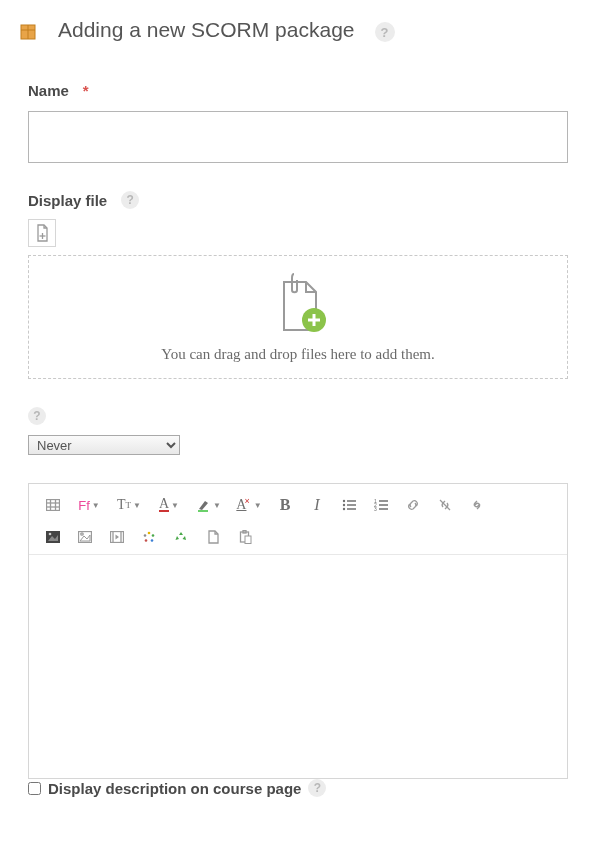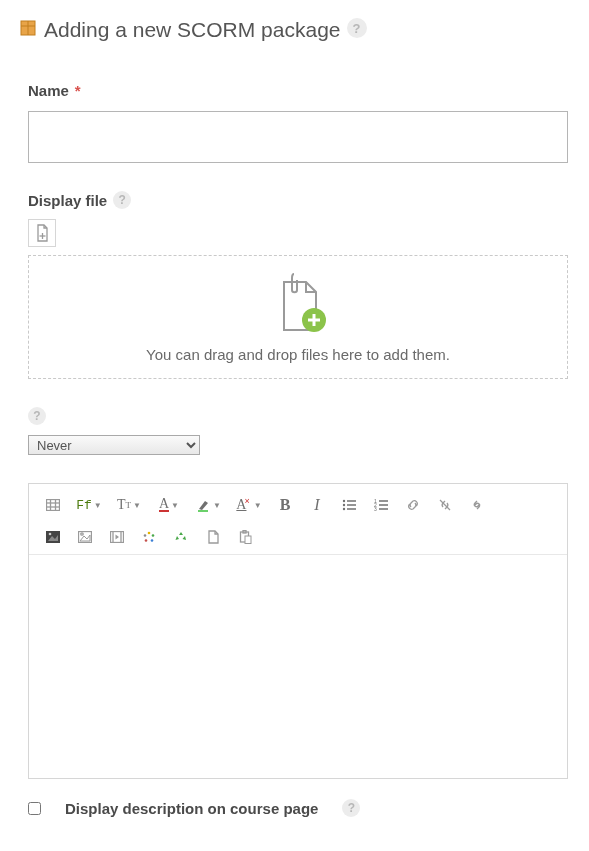--- a/index.html
+++ b/index.html
@@ -10,22 +10,22 @@
     height: 851px;
     overflow: hidden;
     color: #4a4a4a;
   }
   .page { padding: 18px 10px 18px 18px; }
   .page-title {
     font-size: 21px;
     font-weight: 400;
     color: #555;
     display: flex;
-    align-items: flex-start;
-    gap: 6px;
+    align-items: flex-end;
+    gap: 20px;
   }
   .title-icon {
     width: 20px; height: 20px;
     display: inline-flex;
     align-items: center;
     justify-content: center;
   }
   .help-icon {
     width: 20px; height: 20px;
     background: #ececec;
@@ -41,21 +41,21 @@
   }
   .help-icon.small { width: 18px; height: 18px; font-size: 12px; }
   .form { padding: 40px 0 0 10px; }
   .field { margin-bottom: 28px; }
   .field-label {
     font-size: 15px;
     font-weight: 600;
     color: #4a4a4a;
     display: flex;
     align-items: center;
-    gap: 6px;
+    gap: 14px;
   }
   .required { color: #d9534f; }
   .text-input {
     margin-top: 12px;
     width: 540px;
     height: 52px;
     border: 1px solid #b5b5b5;
     background: #fff;
     font-size: 14px;
     padding: 8px 10px;
@@ -74,24 +74,24 @@
     width: 540px;
     height: 124px;
     border: 1.5px dashed #c9c9c9;
     display: flex;
     flex-direction: column;
     align-items: center;
     justify-content: center;
     gap: 10px;
   }
   .drop-icon-wrap { position: relative; width: 56px; height: 64px; }
-  .drop-text { color: #6a6a6a; font-size: 15px; }
+  .drop-text { color: #6a6a6a; font-size: 15px; font-family: Liberation Serif, serif; }
   .select {
     margin-top: 10px;
-    width: 172px;
+    width: 152px;
     height: 20px;
     border: 1px solid #a9a9a9;
     background: linear-gradient(#fafafa,#e8e8e8);
     font-size: 13px;
     padding-left: 4px;
     color: #555;
   }
   .editor {
     margin-top: 12px;
     width: 540px;
@@ -127,24 +127,23 @@
     border: none;
     padding: 10px;
     resize: none;
     font-family: inherit;
     font-size: 14px;
     outline: none;
     display: block;
     border-top: 1px solid #e8e8e8;
   }
   .checkbox-row {
-    margin-top: 20px;
-    display: flex;
-    align-items: center;
-    gap: 24px;
+    display: flex;
+    align-items: center;
+    gap: 7px;
   }
   .checkbox-row input { width: 13px; height: 13px; }
   .checkbox-label {
     font-size: 15px;
     font-weight: 600;
     color: #4a4a4a;
   }
   .svg-grey { stroke: #9a9a9a; fill: none; stroke-width: 1.3; }
 </style>
 </head>
@@ -218,21 +217,21 @@
           <span class="tb-btn">
             <svg width="14" height="12" viewBox="0 0 14 12">
                 <rect x="0.5" y="0.5" width="13" height="11" class="svg-grey"></rect>
                 <line x1="0.5" y1="4" x2="13.5" y2="4" class="svg-grey"></line>
                 <line x1="0.5" y1="8" x2="13.5" y2="8" class="svg-grey"></line>
                 <line x1="4.5" y1="0.5" x2="4.5" y2="11.5" class="svg-grey"></line>
                 <line x1="9.5" y1="0.5" x2="9.5" y2="11.5" class="svg-grey"></line>
               </svg>
           </span>
           <span class="tb-btn" style="width:40px">
-            <span style="font-family:Liberation Mono, monospace;font-size:13px;color:#4d7c0f">Ff</span>
+            <span style="font-family:Liberation Sans, sans-serif;font-size:13px;color:#ec4899">Ff</span>
               <span class="dd">▼</span>
           </span>
           <span class="tb-btn" style="width:40px">
             <span style="font-family:serif;font-size:14px;color:#707070">T</span>
               <span style="font-family:serif;font-size:9px;color:#707070">T</span>
               <span class="dd">▼</span>
           </span>
           <span class="tb-btn" style="width:40px">
             <span style="font-family:serif;font-size:14px;color:#707070;border-bottom:2px solid #cc3333;line-height:12px">A</span>
               <span class="dd">▼</span>

